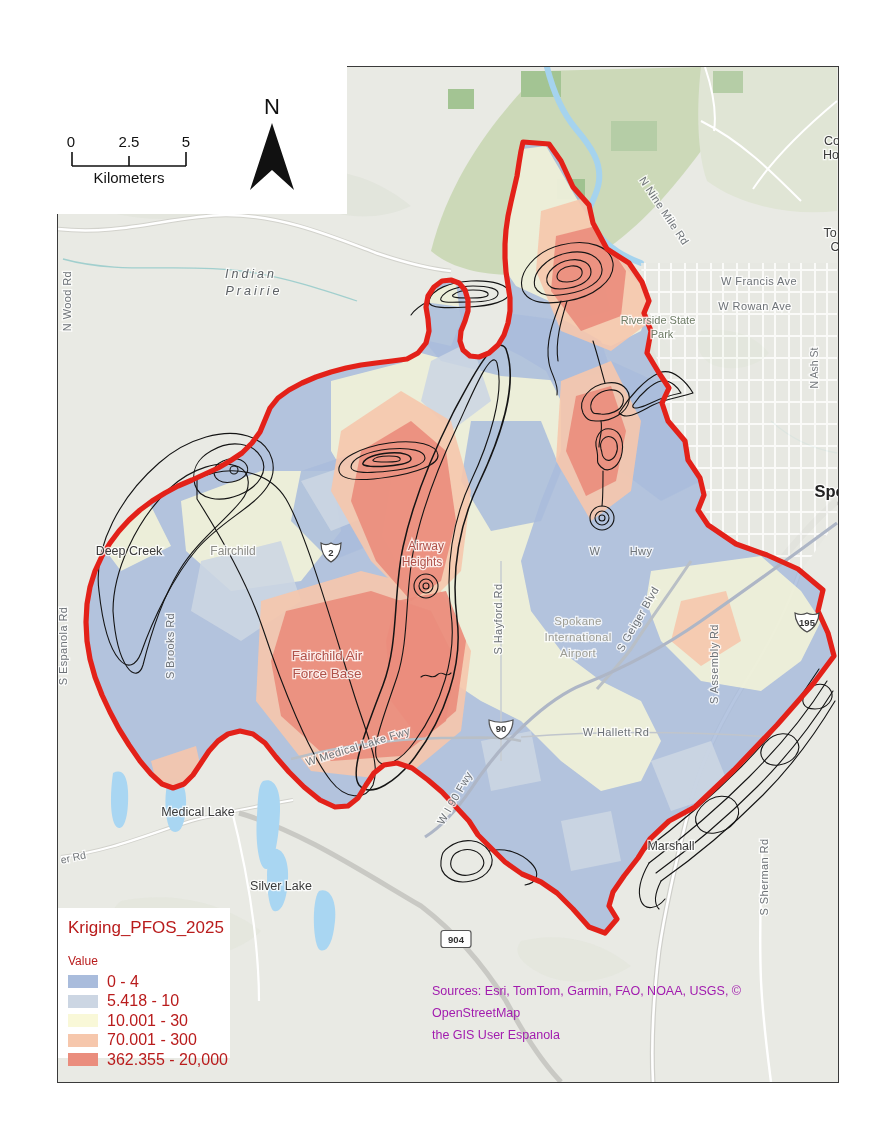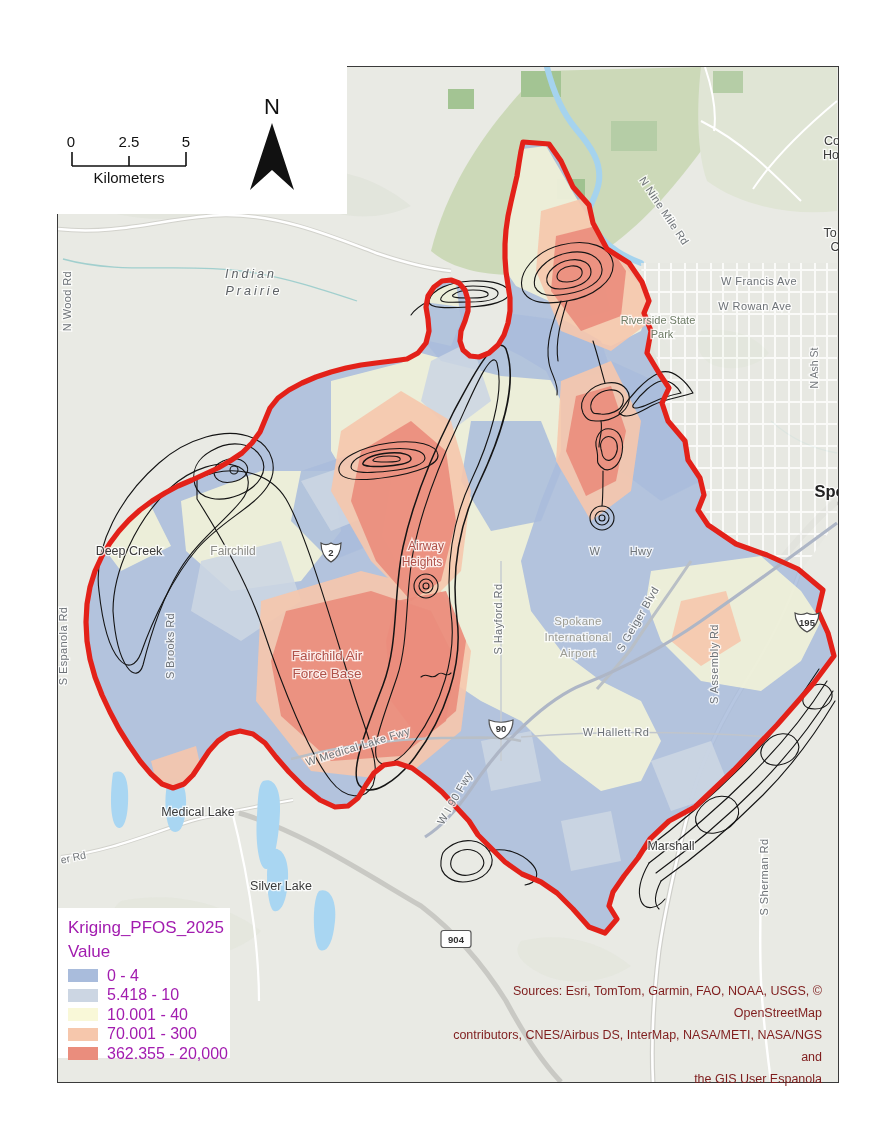--- a/index.html
+++ b/index.html
@@ -27,29 +27,29 @@
   .kr2{fill:var(--kr2);opacity:.88;}
   .kr3{fill:var(--kr3);opacity:.82;}
   .kr4{fill:var(--kr4);opacity:.9;}
   .kr5{fill:var(--kr5);opacity:.92;}
   .contour{fill:none;stroke:#141414;stroke-width:1.1;stroke-linejoin:round;stroke-linecap:round;}
   .contour-bold{fill:none;stroke:#141414;stroke-width:1.5;stroke-linejoin:round;}
   
   #scale-panel{position:absolute;left:57px;top:66px;width:290px;height:148px;background:#fff;}
   
   #legend{position:absolute;left:58px;top:908px;width:172px;height:150px;background:#fff;
-          padding:0;color:#a21caf;}
+          padding:0;color:#b91c1c;}
   #legend .lg-title{font-size:17px;margin:10px 0 2px 10px;}
-  #legend .lg-field{font-size:17px;margin:4px 0 4px 10px;}
+  #legend .lg-field{font-size:12px;margin:16px 0 4px 10px;}
   #legend .lg-row{display:flex;align-items:center;height:19.5px;margin-left:10px;}
   #legend .lg-swatch{width:30px;height:13px;margin-right:9px;flex:0 0 auto;}
   #legend .lg-label{font-size:16px;white-space:nowrap;}
   
-  #attribution{position:absolute;right:58px;top:980px;width:390px;text-align:right;
-               color:#7f1d1d;font-size:12.5px;line-height:22px;}
+  #attribution{position:absolute;right:58px;top:980px;width:390px;
+               color:#a21caf;font-size:12.5px;line-height:22px;}
 </style>
 </head>
 <body>
 
 <div id="page">
 
   <div id="map-frame">
     <svg id="map-svg" width="780" height="1015" viewBox="57 66 780 1015">
       <defs>
         <clipPath id="bnd">
@@ -292,31 +292,30 @@
     <div class="lg-row">
       <span class="lg-swatch" style="background: rgb(169, 188, 220);"></span>
       <span class="lg-label">0 - 4</span>
     </div>
     <div class="lg-row">
       <span class="lg-swatch" style="background: rgb(204, 214, 227);"></span>
       <span class="lg-label">5.418 - 10</span>
     </div>
     <div class="lg-row">
       <span class="lg-swatch" style="background: rgb(249, 248, 216);"></span>
-      <span class="lg-label">10.001 - 40</span>
+      <span class="lg-label">10.001 - 30</span>
     </div>
     <div class="lg-row">
       <span class="lg-swatch" style="background: rgb(246, 199, 172);"></span>
       <span class="lg-label">70.001 - 300</span>
     </div>
     <div class="lg-row">
       <span class="lg-swatch" style="background: rgb(234, 141, 125);"></span>
       <span class="lg-label">362.355 - 20,000</span>
     </div>
   </div>
 
   <div id="attribution">
     <div>Sources: Esri, TomTom, Garmin, FAO, NOAA, USGS, © OpenStreetMap</div>
-    <div>contributors, CNES/Airbus DS, InterMap, NASA/METI, NASA/NGS and</div>
     <div>the GIS User Espanola</div>
   </div>
 
 </div>
 
 </body></html>

